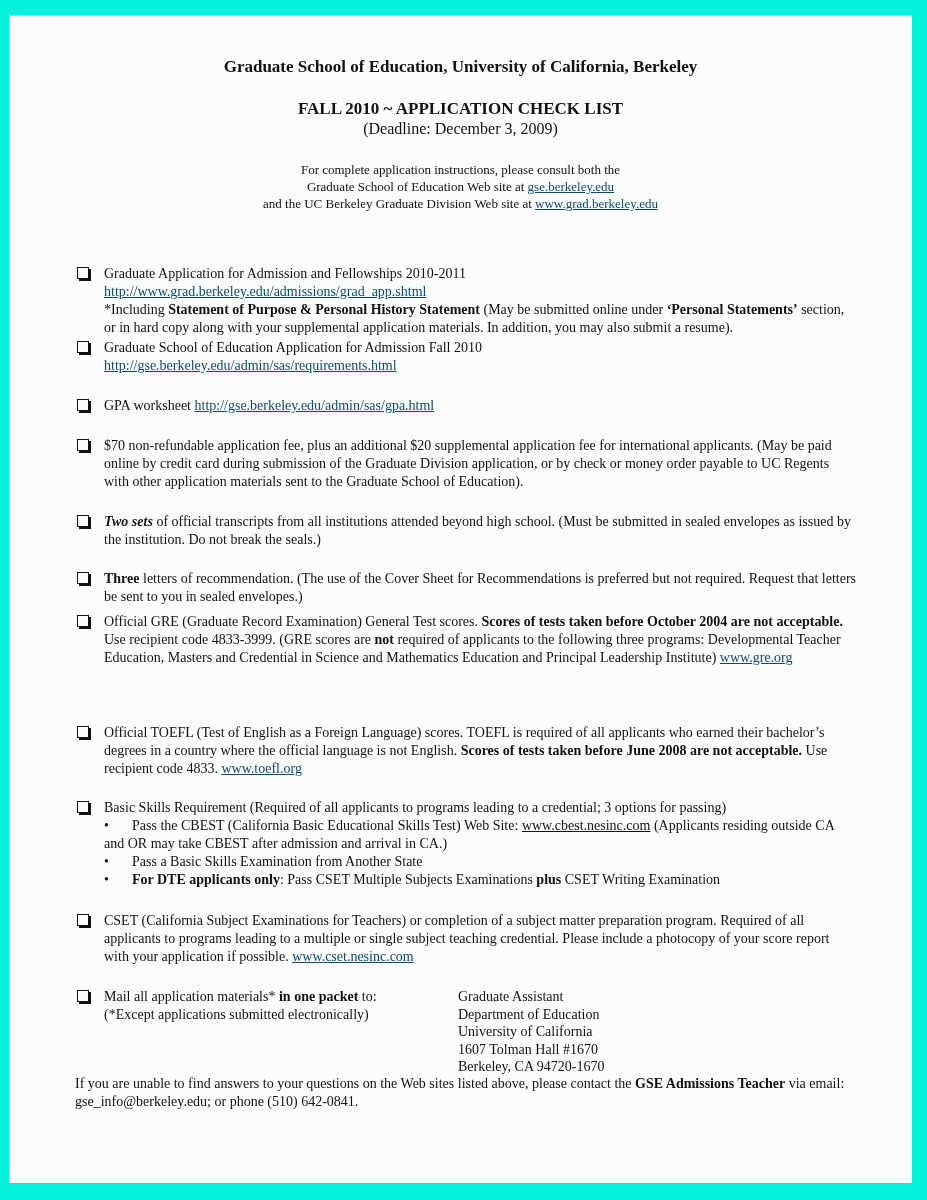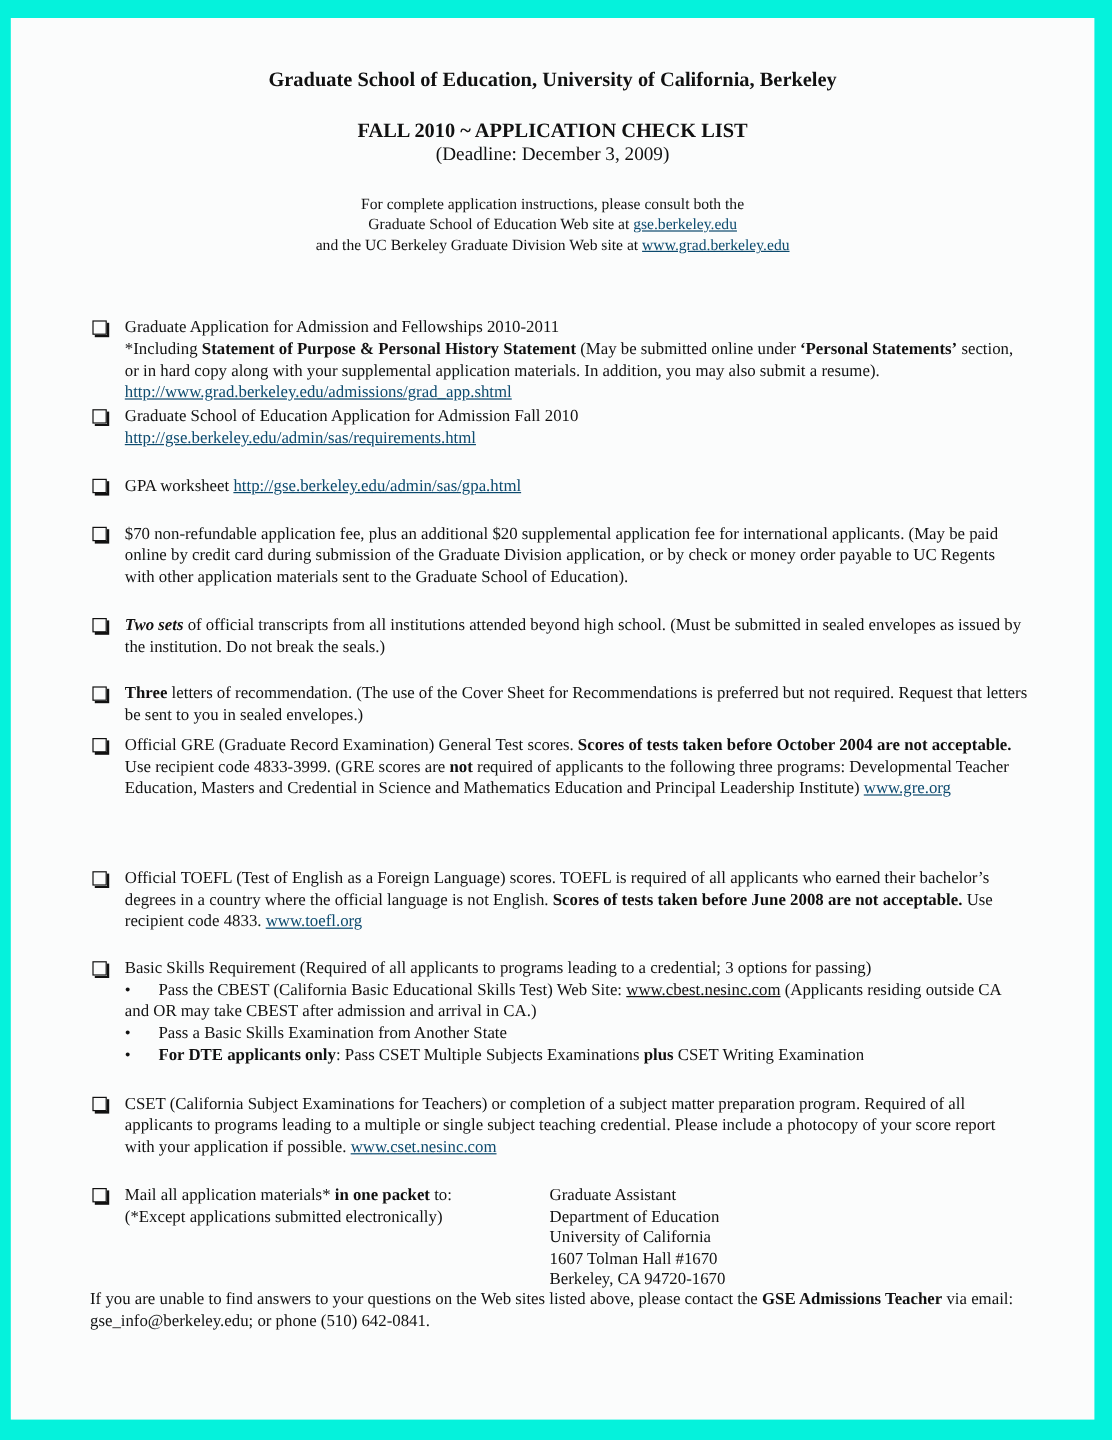--- a/index.html
+++ b/index.html
@@ -60,22 +60,22 @@
   <div class="center" style="top:104px;font-size:16px;line-height:20px;">(Deadline: December 3, 2009)</div>
 
   <div class="center" style="top:146px;">For complete application instructions, please consult both the</div>
   <div class="center" style="top:163px;"><span>Graduate School of Education Web site at </span><a class="link">gse.berkeley.edu</a></div>
   <div class="center" style="top:180px;"><span>and the UC Berkeley Graduate Division Web site at </span><a class="link">www.grad.berkeley.edu</a></div>
 
   <div class="item" style="top:217px;margin-top:33px;">
     <span class="cb"></span>
     <div class="body">
       <div>Graduate Application for Admission and Fellowships 2010-2011</div>
+      <div><a class="link">http://www.grad.berkeley.edu/admissions/grad_app.shtml</a></div>
       <div><span>*Including </span><b>Statement of Purpose &amp; Personal History Statement</b><span> (May be submitted online under </span><b>‘Personal Statements’</b><span> section, or in hard copy along with your supplemental application materials.  In addition, you may also submit a resume).</span></div>
-      <div><a class="link">http://www.grad.berkeley.edu/admissions/grad_app.shtml</a></div>
     </div>
   </div>
 
   <div class="item" style="top:324px;">
     <span class="cb"></span>
     <div class="body">
       <div>Graduate School of Education Application for Admission Fall 2010</div>
       <div><a class="link">http://gse.berkeley.edu/admin/sas/requirements.html</a></div>
     </div>
   </div>

